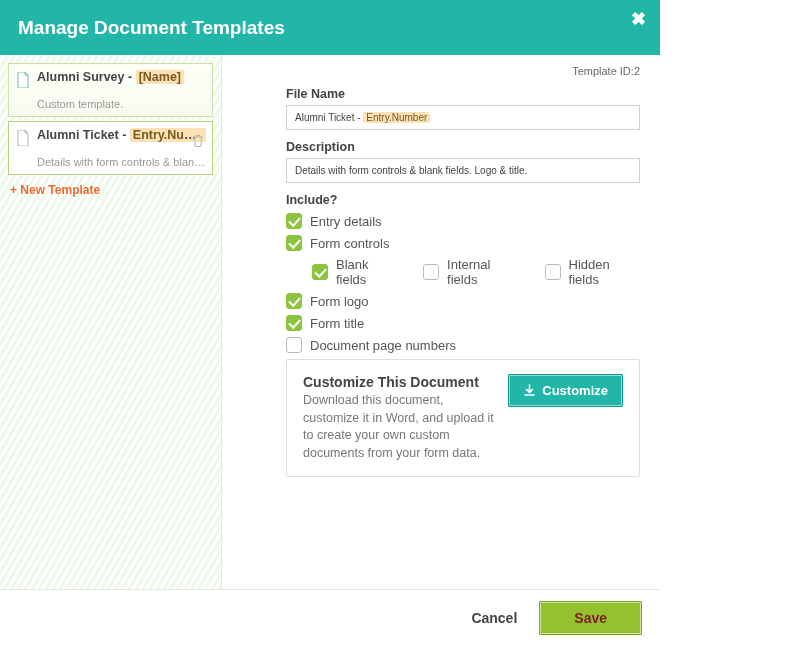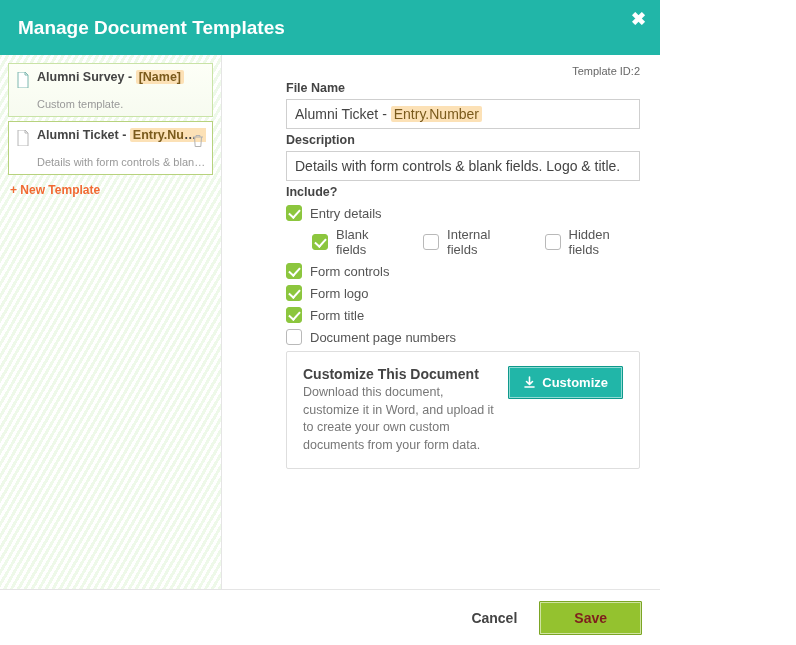--- a/index.html
+++ b/index.html
@@ -28,24 +28,24 @@
   .tpl-title { font-size:12.5px; color:#444; font-weight:600; white-space:nowrap; overflow:hidden; text-overflow:ellipsis; }
   .tpl-title .tag { background:#fce1b6; border-radius:2px; padding:0 3px; color:#7a5a1c; font-weight:600; }
   .tpl-sub { font-size:11px; color:#999; white-space:nowrap; overflow:hidden; text-overflow:ellipsis; margin-top:14px; }
   .trash { position:absolute; right:8px; top:12px; cursor:pointer; }
   .trash svg { display:block; }
   .new-template { color:#f16a33; font-weight:700; font-size:12px; padding:4px 2px; cursor:pointer; }
   .new-template .plus { font-weight:900; }
 
   .main { flex:1; padding:10px 20px 16px 20px; overflow:auto; }
   .template-id { text-align:right; font-size:11px; color:#666; margin-bottom:4px; }
-  .field-label { font-size:12.5px; font-weight:700; color:#444; margin:4px 0 4px 0; }
+  .field-label { font-size:12.5px; font-weight:700; color:#444; margin:10px 0 4px 0; }
   .text-input, .textarea {
     width:100%; border:1px solid #cfcfcf; background:#fff;
-    padding:6px 8px; font-size:14px; color:#444; font-family:inherit;
+    padding:6px 8px; font-size:10px; color:#444; font-family:inherit;
   }
   .text-input.tag-display .tag { background:#fce1b6; border-radius:2px; padding:0 3px; color:#7a5a1c; }
   .inc-group { margin-top:6px; }
   .check-row { display:flex; align-items:center; margin:6px 0; }
   .sub-row { margin-left:26px; display:flex; gap:24px; }
   .chk {
     width:16px; height:16px; border:1px solid #b9b9b9; border-radius:3px;
     background:#fff; display:inline-flex; align-items:center; justify-content:center;
     margin-right:8px; cursor:pointer; flex-shrink:0;
   }
@@ -134,38 +134,38 @@
       <div class="text-input">Details with form controls &amp; blank fields. Logo &amp; title.</div>
 
       <div class="field-label">Include?</div>
       <div class="inc-group">
 
         <div class="check-row">
           <span class="chk checked"></span>
           <span class="check-label">Entry details</span>
         </div>
 
+        <div class="check-row">
+          <span class="chk checked"></span>
+          <span class="check-label">Form controls</span>
+        </div>
+
         <div class="check-row sub-row">
           <span style="display:flex;align-items:center;">
             <span class="chk checked"></span>
             <span class="check-label">Blank fields</span>
           </span>
           <span style="display:flex;align-items:center;">
             <span class="chk"></span>
             <span class="check-label">Internal fields</span>
           </span>
           <span style="display:flex;align-items:center;">
             <span class="chk"></span>
             <span class="check-label">Hidden fields</span>
           </span>
-        </div>
-
-        <div class="check-row">
-          <span class="chk checked"></span>
-          <span class="check-label">Form controls</span>
         </div>
         <div class="check-row">
           <span class="chk checked"></span>
           <span class="check-label">Form logo</span>
         </div>
         <div class="check-row">
           <span class="chk checked"></span>
           <span class="check-label">Form title</span>
         </div>
         <div class="check-row">

